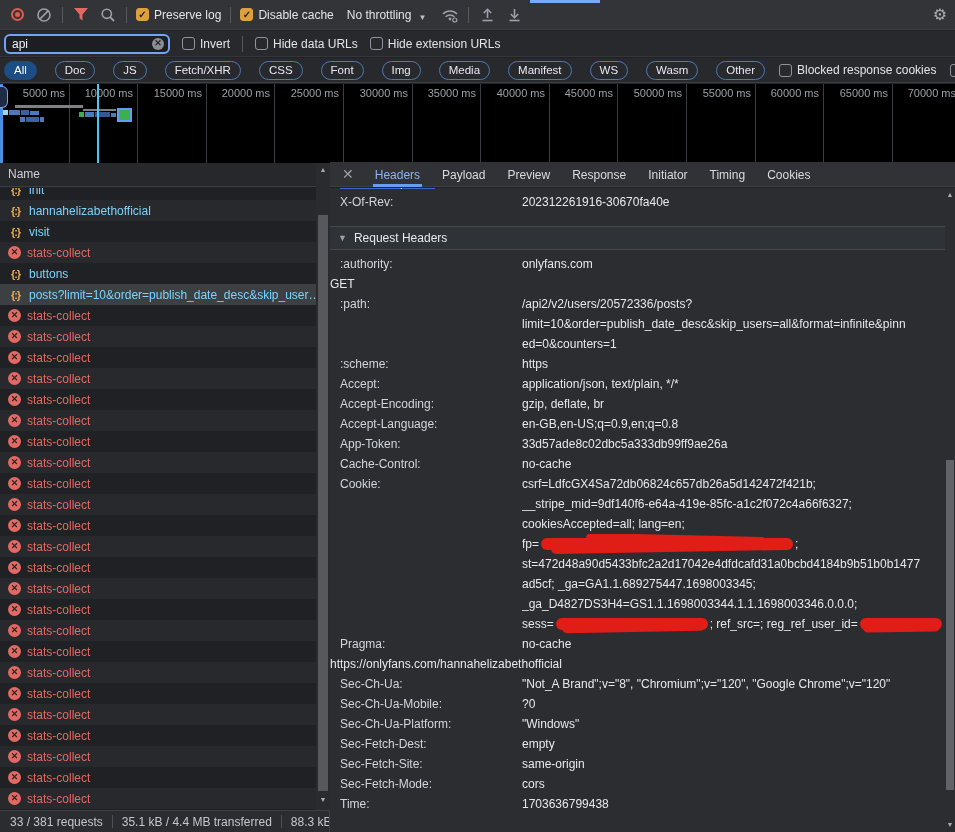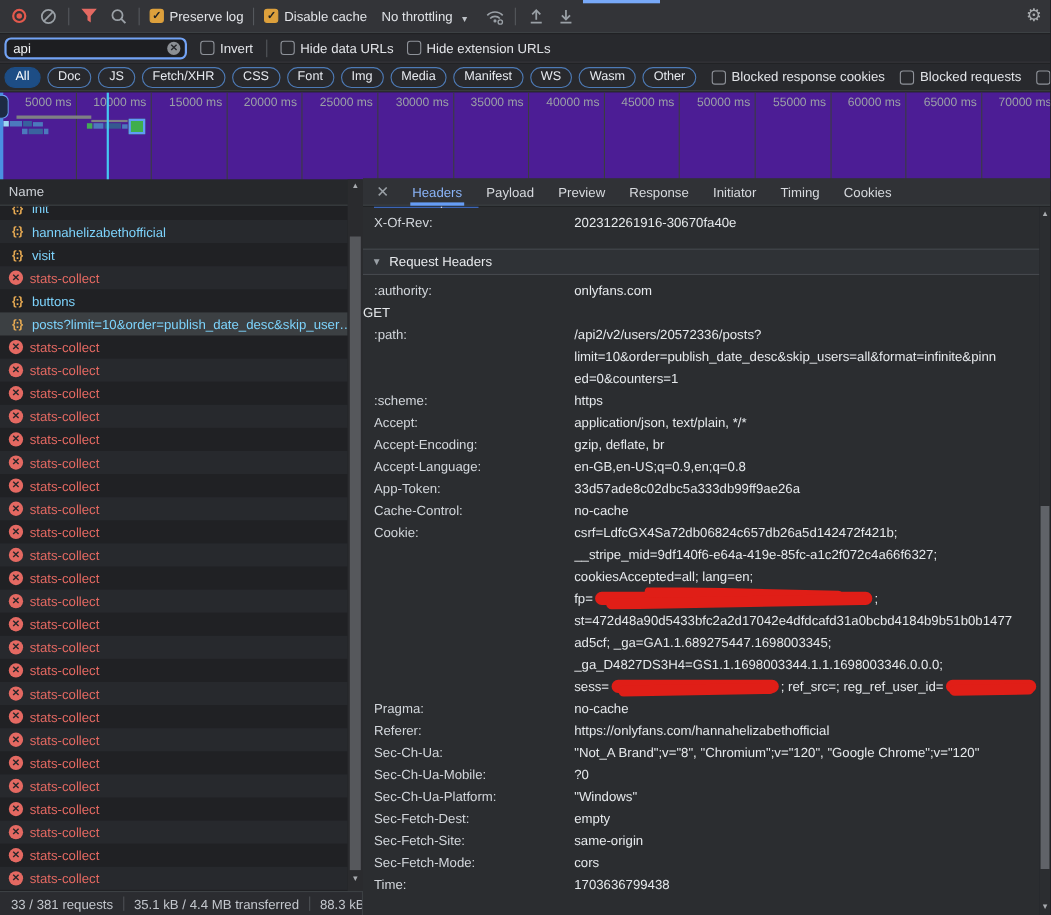--- a/index.html
+++ b/index.html
@@ -23,27 +23,27 @@
   .gear{margin-left:auto;font-size:16px;color:#a8abae;line-height:1}
 
   
   .filterbar{position:absolute;top:31px;left:0;right:0;height:26px;background:#28292d;border-bottom:1px solid #35363a;display:flex;align-items:center;gap:12px;padding:0 4px}
   .search-box{width:166px;height:20px;background:#1d1e21;border:2px solid #73a3f5;border-radius:6px;display:flex;align-items:center;padding:0 4px 0 6px;color:#f1f3f5}
   .search-box .q{flex:1}
   .clear-x{width:12px;height:12px;border-radius:50%;background:#8b8f94;color:#26282b;font-size:9px;font-weight:bold;display:flex;align-items:center;justify-content:center;line-height:1}
 
   
   .chipsbar{position:absolute;top:58px;left:0;right:0;height:25px;background:#28292d;border-bottom:1px solid #3c4043;display:flex;align-items:center;gap:6px;padding:0 4px}
-  .chips{display:flex;align-items:center;gap:6px}
+  .chips{display:flex;align-items:center;gap:18px}
   .chip{height:19px;padding:0 9px;border-radius:10px;border:1px solid #4d7ab5;color:#e6e9ee;font-size:11.5px;display:flex;align-items:center;white-space:nowrap}
   .chip.active{background:#1d4d85;border-color:#1d4d85;color:#fff}
   .chipsbar .cb{margin-left:8px}
 
   
-  .overview{position:absolute;top:84px;left:0;right:0;height:90px;background:#4c1d95;border-bottom:1px solid #3c4043;overflow:hidden}
+  .overview{position:absolute;top:84px;left:0;right:0;height:90px;background:#000000;border-bottom:1px solid #3c4043;overflow:hidden}
   .gridline{position:absolute;top:0;bottom:0;width:1px;background:#3a3d41;display:block}
   .ov-label{position:absolute;top:3px;width:74px;text-align:right;font-size:11px;color:#9aa0a6;white-space:nowrap}
   .playhead{position:absolute;top:0;bottom:0;left:97px;width:2px;background:#45c8f1}
   .ov-handle-bar{position:absolute;left:0;top:0;bottom:0;width:3px;background:#4a90e2}
   .ov-handle{position:absolute;left:0;top:2px;width:8px;height:22px;border:1.5px solid #6aa2f8;border-left:none;border-radius:0 6px 6px 0;background:#1d2b44}
   .ov-bars i{position:absolute;display:block}
 
   
   .name-header{position:absolute;top:163px;left:0;width:330px;height:24px;background:#26282b;border-bottom:1px solid #3c4043;border-right:1px solid #3c4043;line-height:23px;padding-left:8px;color:#cdd1d6}
   .req-list{position:absolute;top:188px;left:0;width:330px;height:622px;overflow:hidden;background:#202124;border-right:1px solid #3c4043}
@@ -451,21 +451,20 @@
               <div class="hline">ad5cf; _ga=GA1.1.689275447.1698003345;</div>
               <div class="hline">_ga_D4827DS3H4=GS1.1.1698003344.1.1.1698003346.0.0.0;</div>
               <div class="hline">sess=<span class="redact" style="width: 152px;"></span>; ref_src=; reg_ref_user_id=<span class="redact" style="width: 82px;"></span></div>
             </div>
           </div>
           <div class="hrow">
             <div class="hname">Pragma:</div>
             <div class="hval">no-cache</div>
           </div>
           <div class="hrow">
-            <div class="hname">Referer:</div>
             <div class="hval">https://onlyfans.com/hannahelizabethofficial</div>
           </div>
           <div class="hrow">
             <div class="hname">Sec-Ch-Ua:</div>
             <div class="hval">"Not_A Brand";v="8", "Chromium";v="120", "Google Chrome";v="120"</div>
           </div>
           <div class="hrow">
             <div class="hname">Sec-Ch-Ua-Mobile:</div>
             <div class="hval">?0</div>
           </div>

